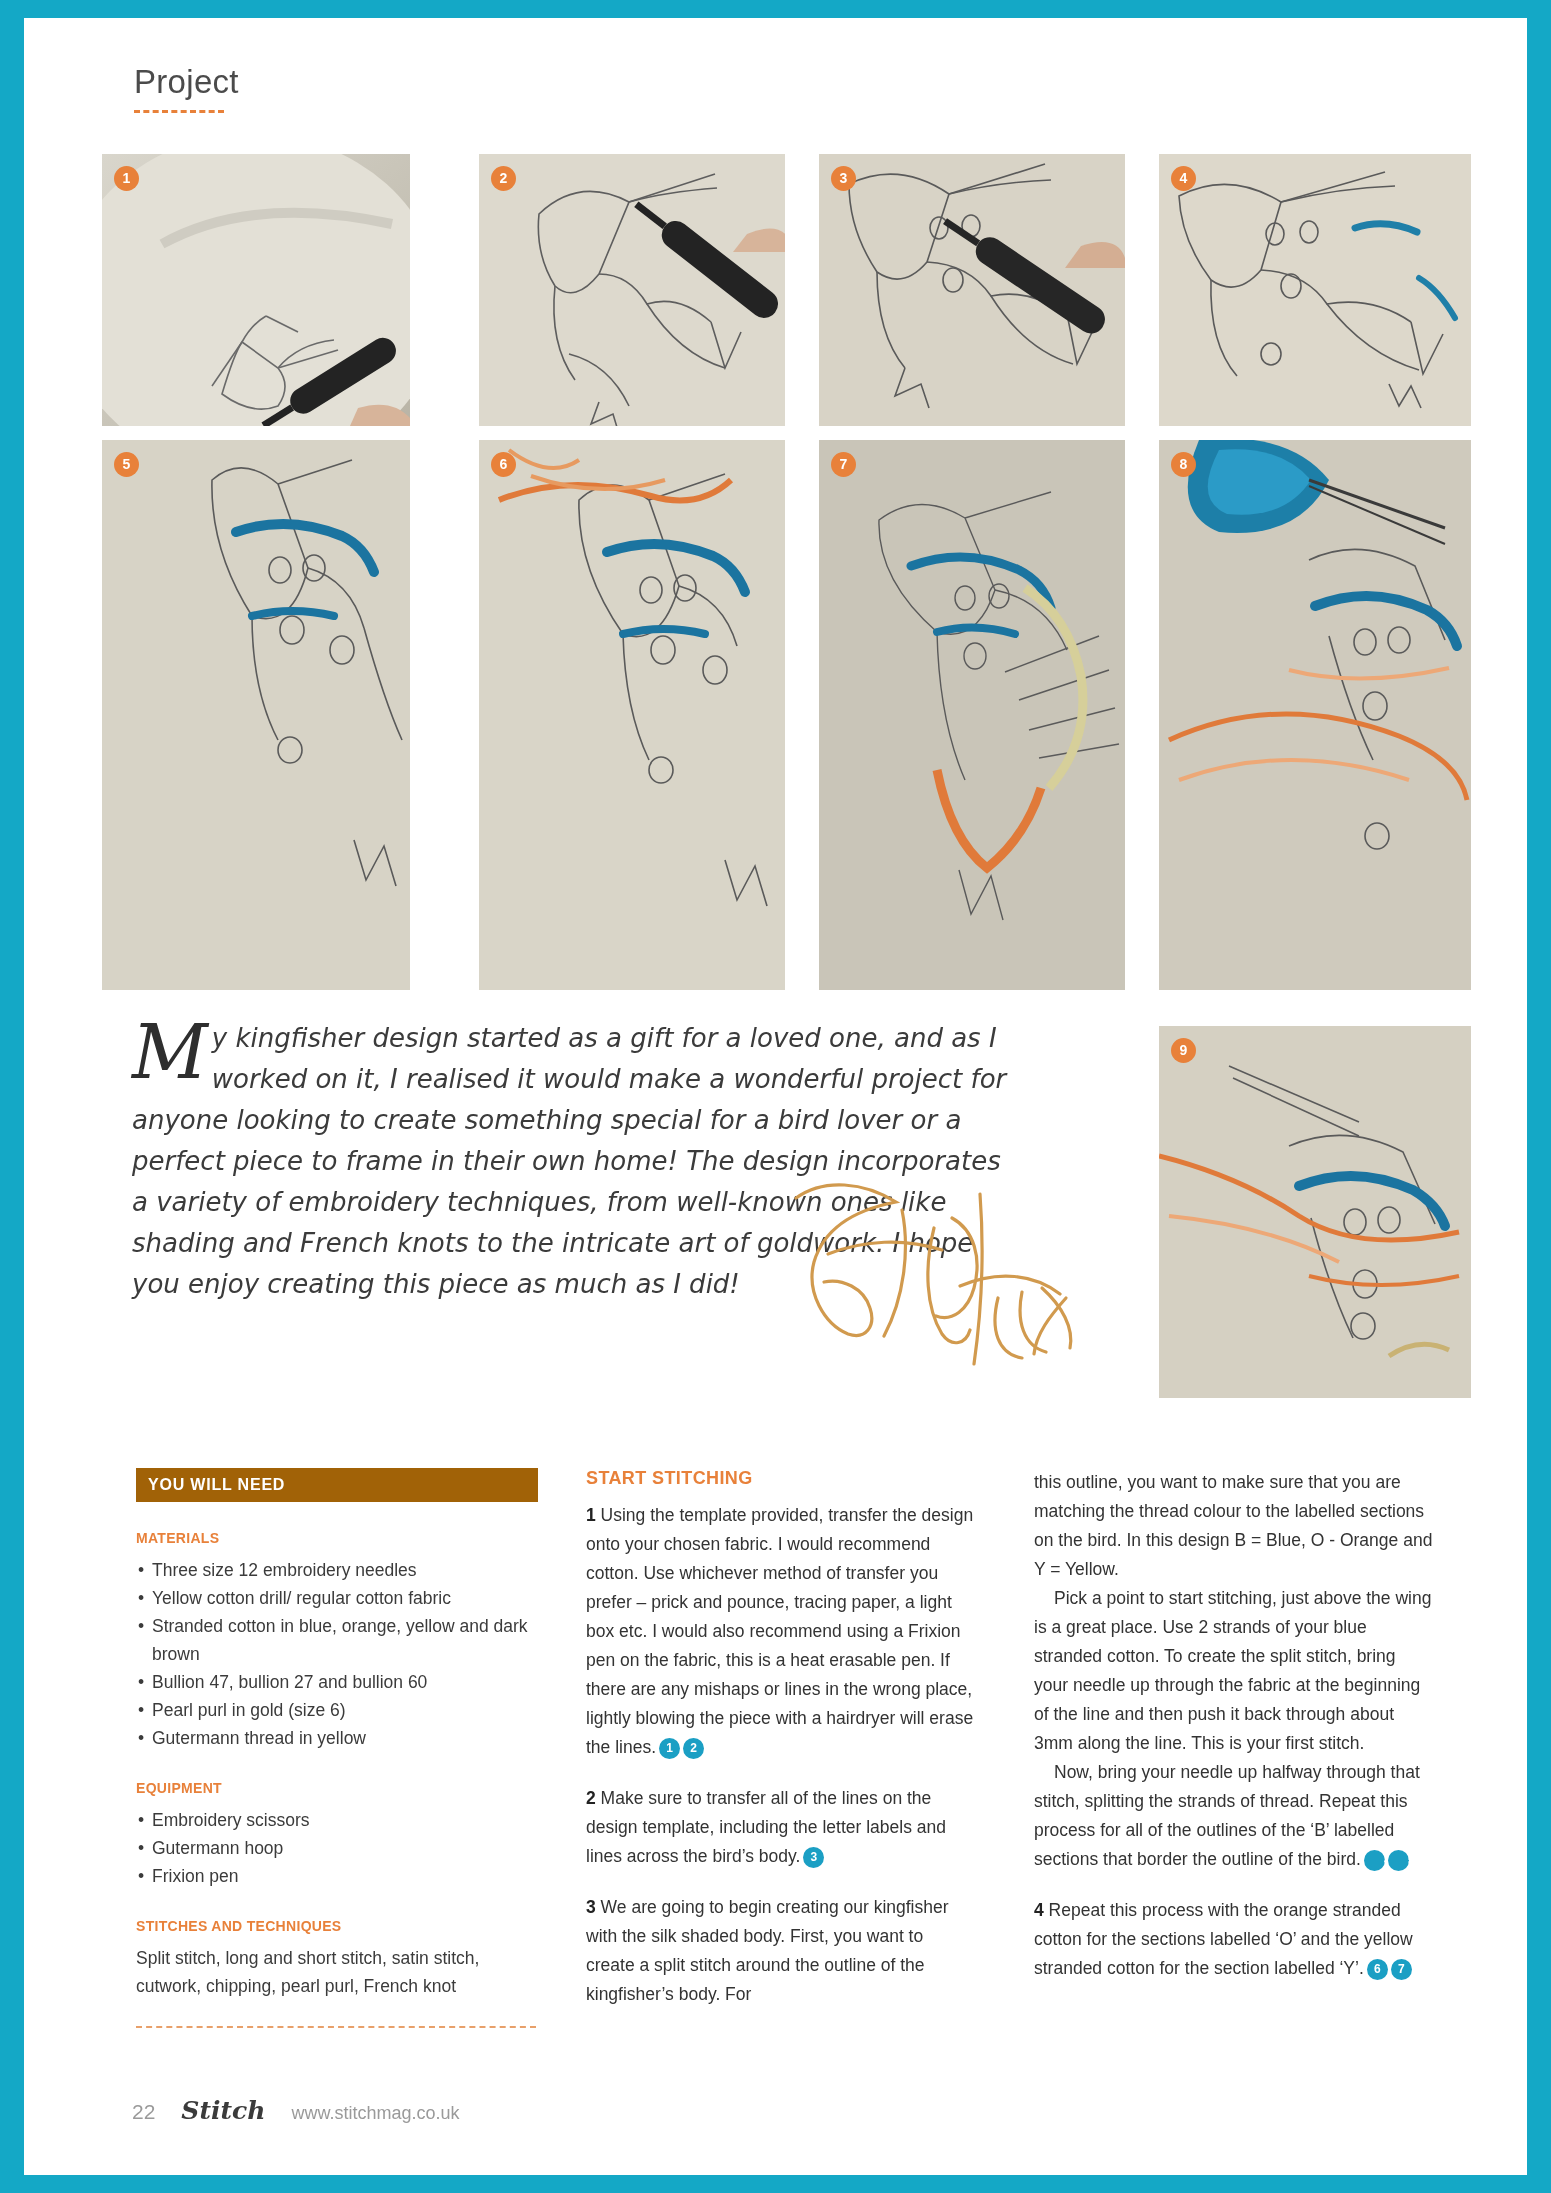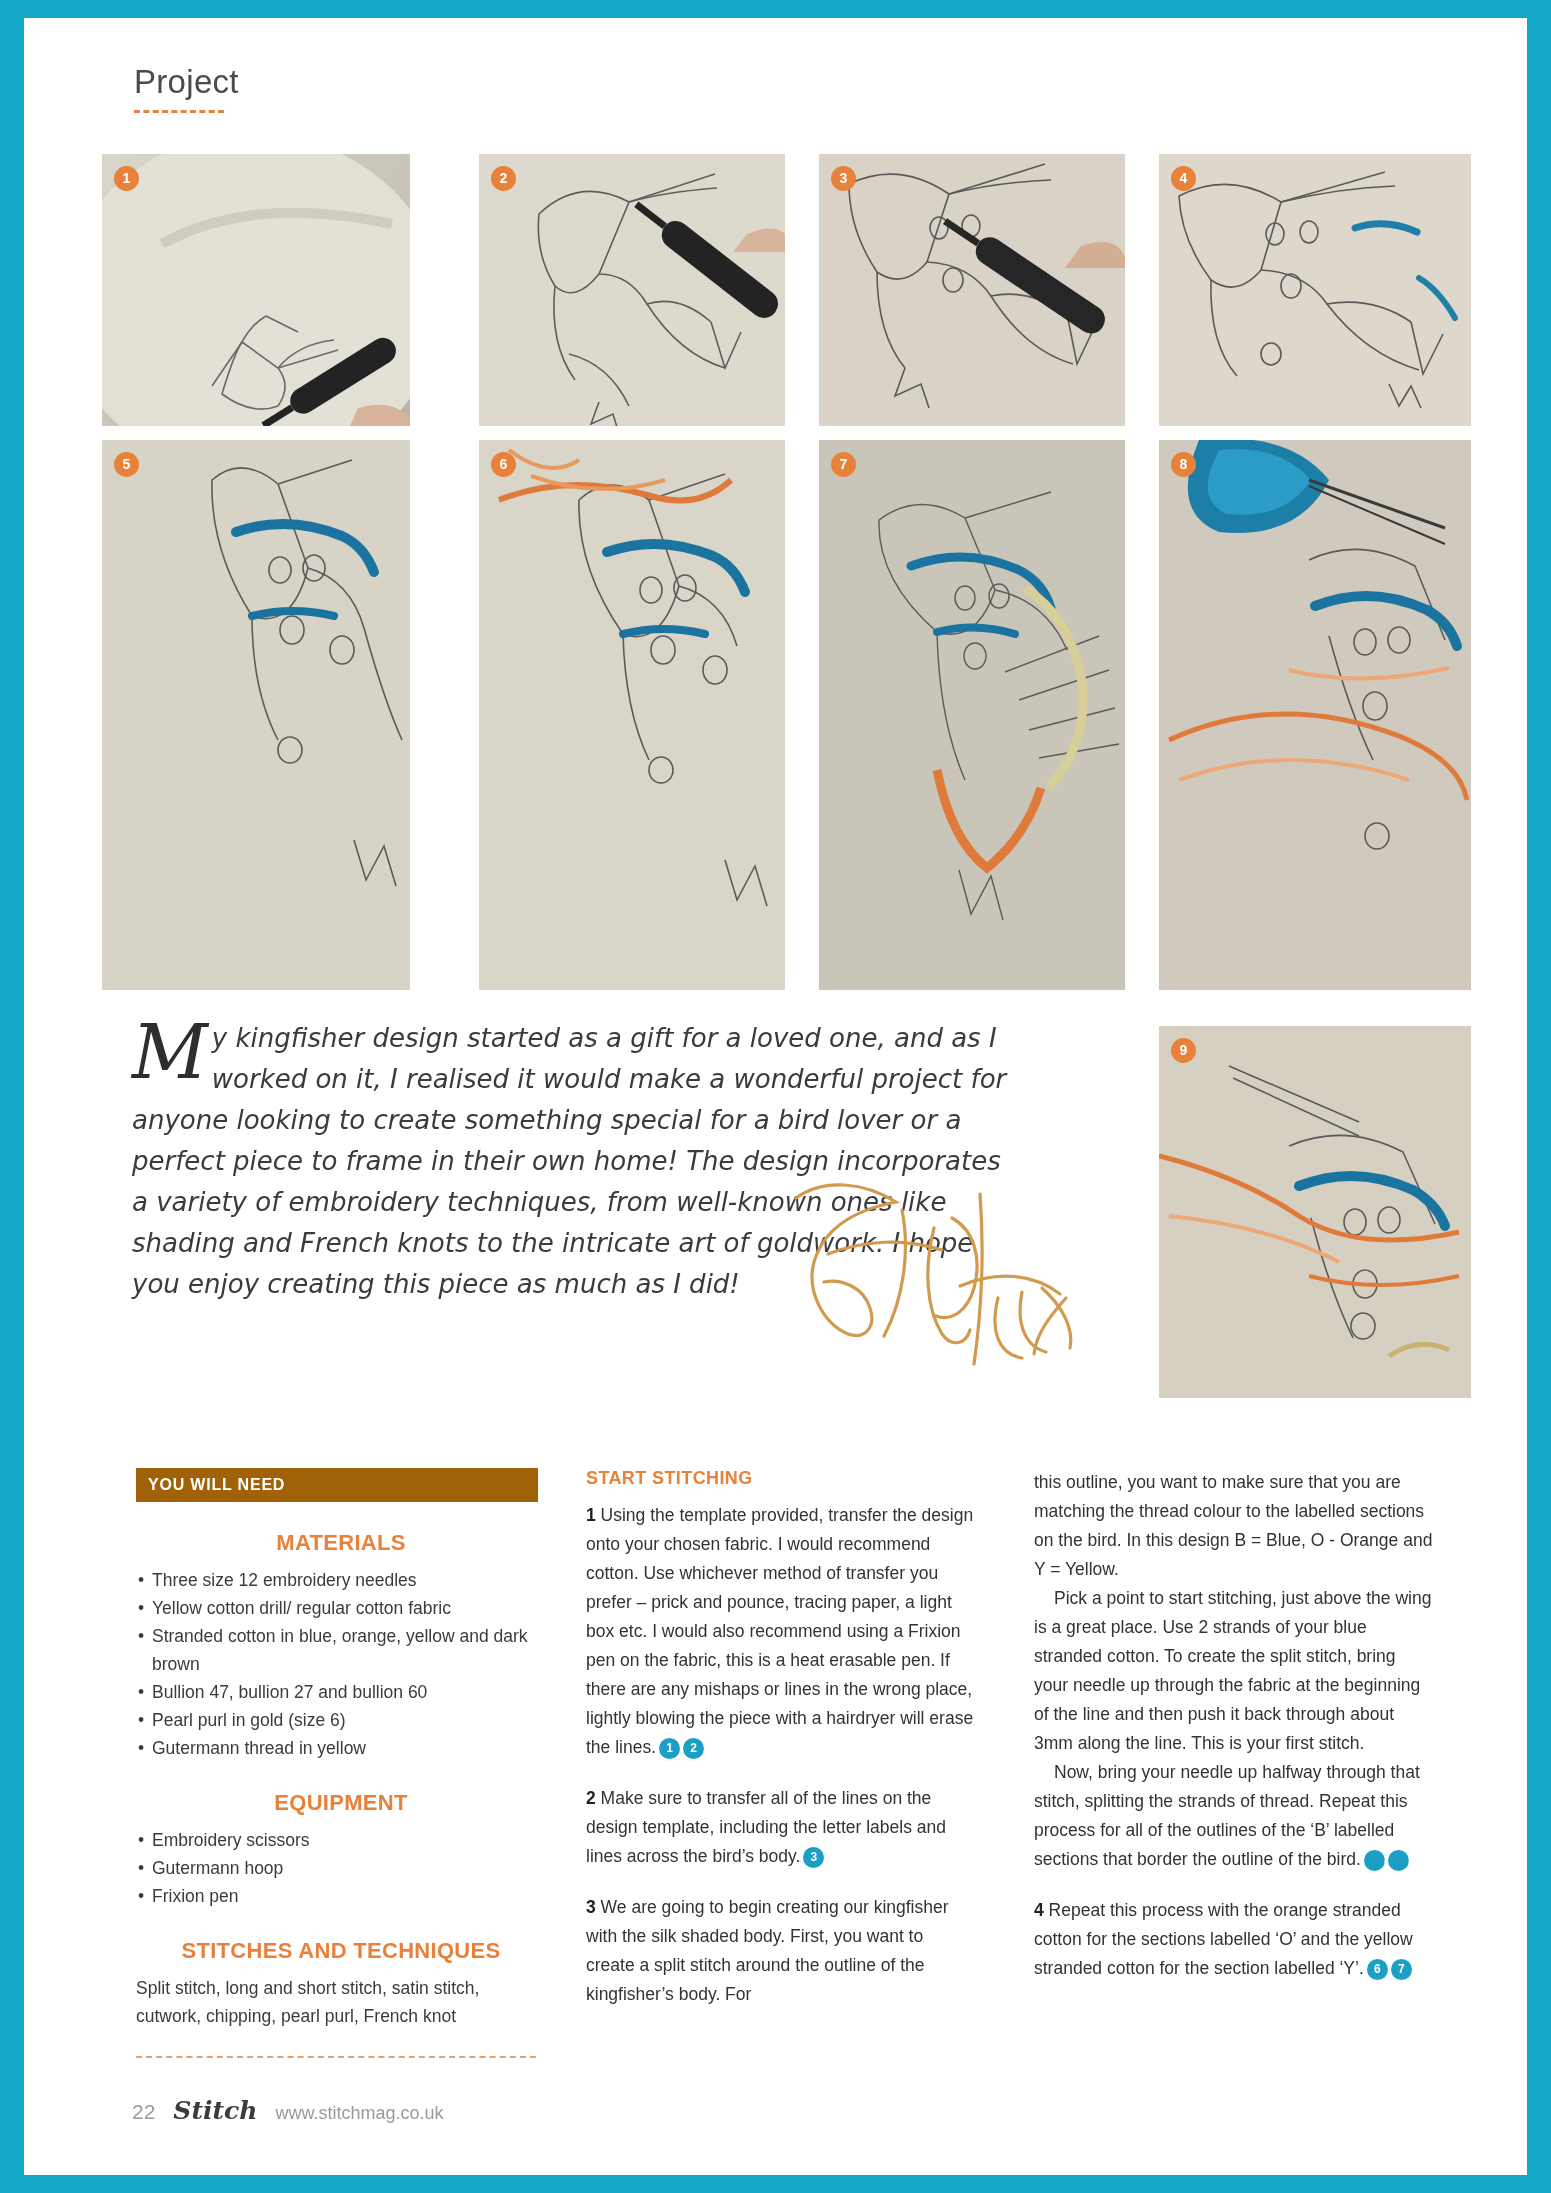--- a/index.html
+++ b/index.html
@@ -108,24 +108,23 @@
     color: #fff;
     font-size: 16px;
     font-weight: bold;
     letter-spacing: .8px;
     padding: 8px 12px;
     width: 378px;
   }
   .sec-head {
     color: #e8813a;
     font-weight: bold;
-    font-size: 22px;
+    font-size: 14px;
     letter-spacing: .3px;
     margin: 28px 0 10px 0;
-    text-align: center;
   }
   .bullets {
     margin: 0;
     padding: 0;
     list-style: none;
     font-size: 17.5px;
     line-height: 28px;
     color: #3b3b3b;
   }
   .bullets li { padding-left: 16px; position: relative; }
@@ -177,21 +176,21 @@
     vertical-align: 1px;
     margin-left: 3px;
   }
   
   .footer {
     position: absolute;
     left: 108px;
     top: 2063px;
     display: flex;
     align-items: baseline;
-    gap: 18px;
+    gap: 26px;
   }
   .pgnum { color: #9a9a9a; font-size: 21px; }
   .brand {
     font-family: "DejaVu Serif", serif;
     font-weight: bold;
     font-style: italic;
     font-size: 25px;
     color: #3b3b3b;
   }
   .url { color: #9a9a9a; font-size: 18px; margin-top: 22px; }

